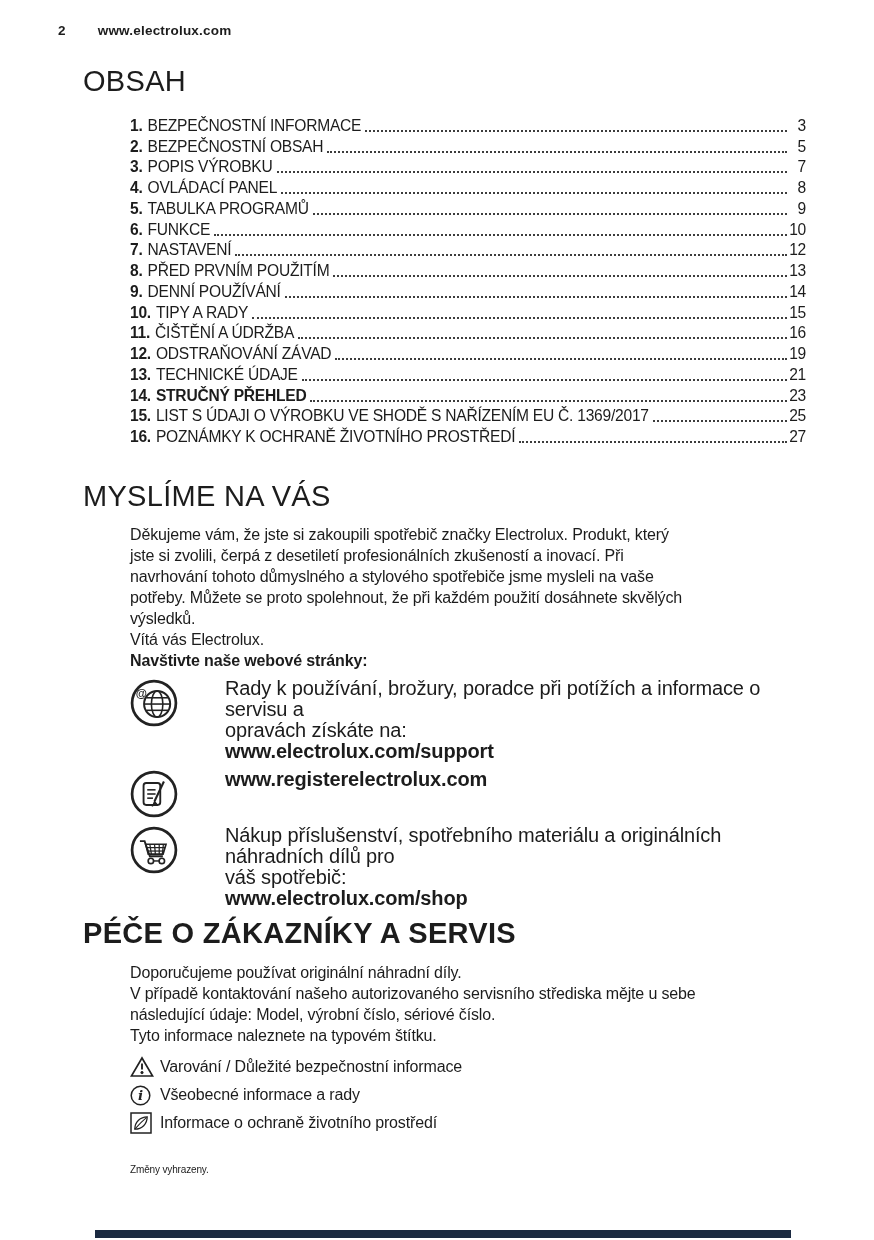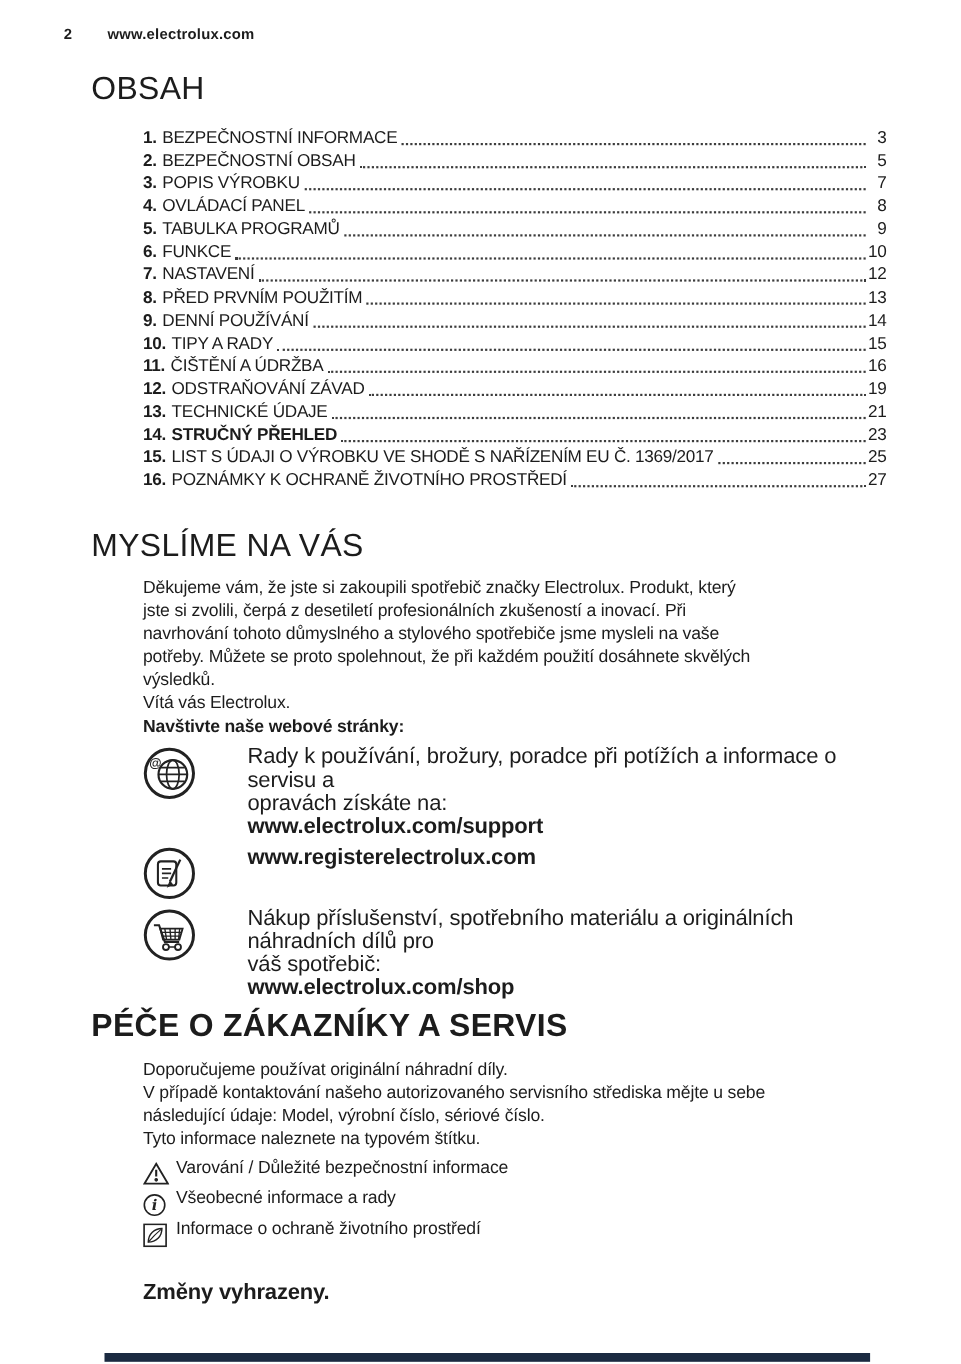--- a/index.html
+++ b/index.html
@@ -18,23 +18,23 @@
   .bold{font-weight:bold;}
   .body-block{margin-left:130px;width:672px;font-size:16px;line-height:21px;letter-spacing:-0.15px;}
   .mt12{margin-top:12px;}
   .items{margin-left:130px;margin-top:4px;}
   .item-row{display:flex;margin-top:7px;}
   .icon-cell{width:95px;flex:0 0 95px;padding-top:1px;}
   .item-text{font-size:20px;line-height:21px;letter-spacing:-0.15px;width:575px;}
   .url{font-weight:bold;}
   .h1.second{margin-top:8px;font-weight:bold;}
   .notes{margin:7px 0 0 130px;}
-  .note{display:flex;height:28px;font-size:16px;letter-spacing:-0.15px;}
+  .note{display:flex;align-items:center;height:28px;font-size:16px;letter-spacing:-0.15px;}
   .note .nicon{width:30px;flex:0 0 30px;display:flex;align-items:center;}
-  .footer-note{margin:27px 0 0 130px;font-size:20px;letter-spacing:-0.15px;font-weight:bold;}
+  .footer-note{margin:27px 0 0 130px;font-size:10px;letter-spacing:-0.15px;}
   .bottom-bar{position:absolute;left:95px;bottom:2px;width:696px;height:8px;background:#1b2a41;}
   svg{display:block;}
   svg *{stroke:#222;}
   svg text{stroke:none;fill:#222;}
 </style>
 </head>
 <body>
 
 <div class="header">
   <span>2</span>

